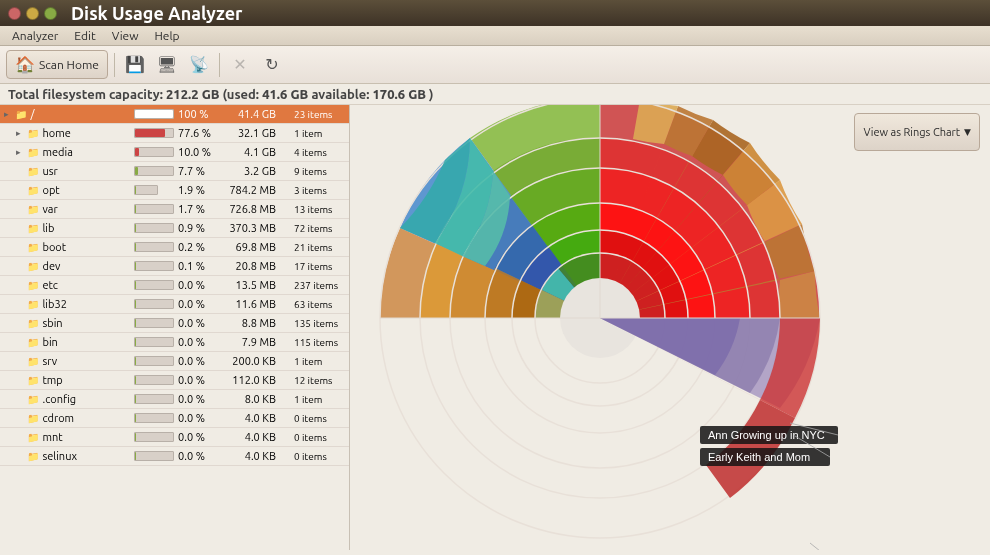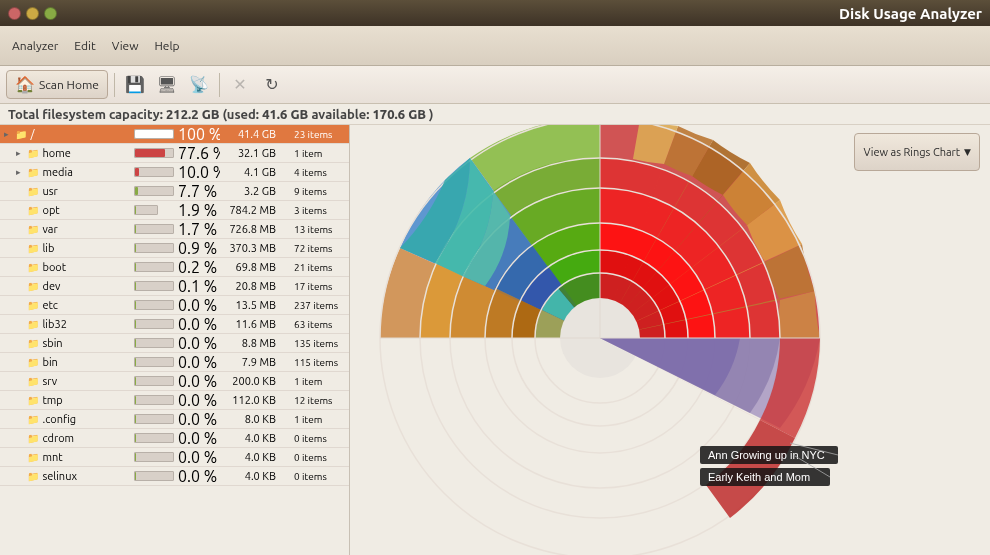--- a/index.html
+++ b/index.html
@@ -15,26 +15,26 @@
       gap: 6px;
     }
     .titlebar-buttons { display: flex; gap: 5px; }
     .tb-btn {
       width: 13px; height: 13px; border-radius: 50%; border: 1px solid rgba(0,0,0,0.3);
       cursor: pointer; display: flex; align-items: center; justify-content: center; font-size: 8px; color: transparent;
     }
     .tb-close { background: #cc6666; }
     .tb-min { background: #ccaa44; }
     .tb-max { background: #88aa44; }
-    .titlebar-title { color: #fff; font-size: 15px; font-weight: bold; margin-left: 8px; flex: 1; text-align: right; }
+    .titlebar-title { color: #fff; font-size: 18px; font-weight: bold; margin-left: 8px; flex: 1; text-align: left; }
 
     
     .menubar {
       background: linear-gradient(to bottom, #e8dfd0, #d9cfc0);
-      height: 40px;
+      height: 20px;
       display: flex;
       align-items: center;
       padding: 0 4px;
       border-bottom: 1px solid #b8ae9e;
     }
     .menu-item {
       padding: 2px 8px;
       font-size: 12px;
       color: #2c2c2c;
       cursor: pointer;
@@ -146,21 +146,21 @@
       background: #d8d0c8;
       border: 1px solid #b8b0a8;
       border-radius: 1px;
       overflow: hidden;
     }
     .usage-bar-fill {
       height: 100%;
       border-radius: 1px;
     }
 
-    .pct { min-width: 38px; text-align: left; font-size: 16px; }
+    .pct { min-width: 38px; text-align: left; font-size: 11px; }
     .size-val { text-align: right; min-width: 52px; font-size: 11px; }
     .contents-val { font-size: 10px; }
 
     
     .right-panel {
       flex: 1;
       position: relative;
       overflow: hidden;
       background: #f0ece4;
     }

